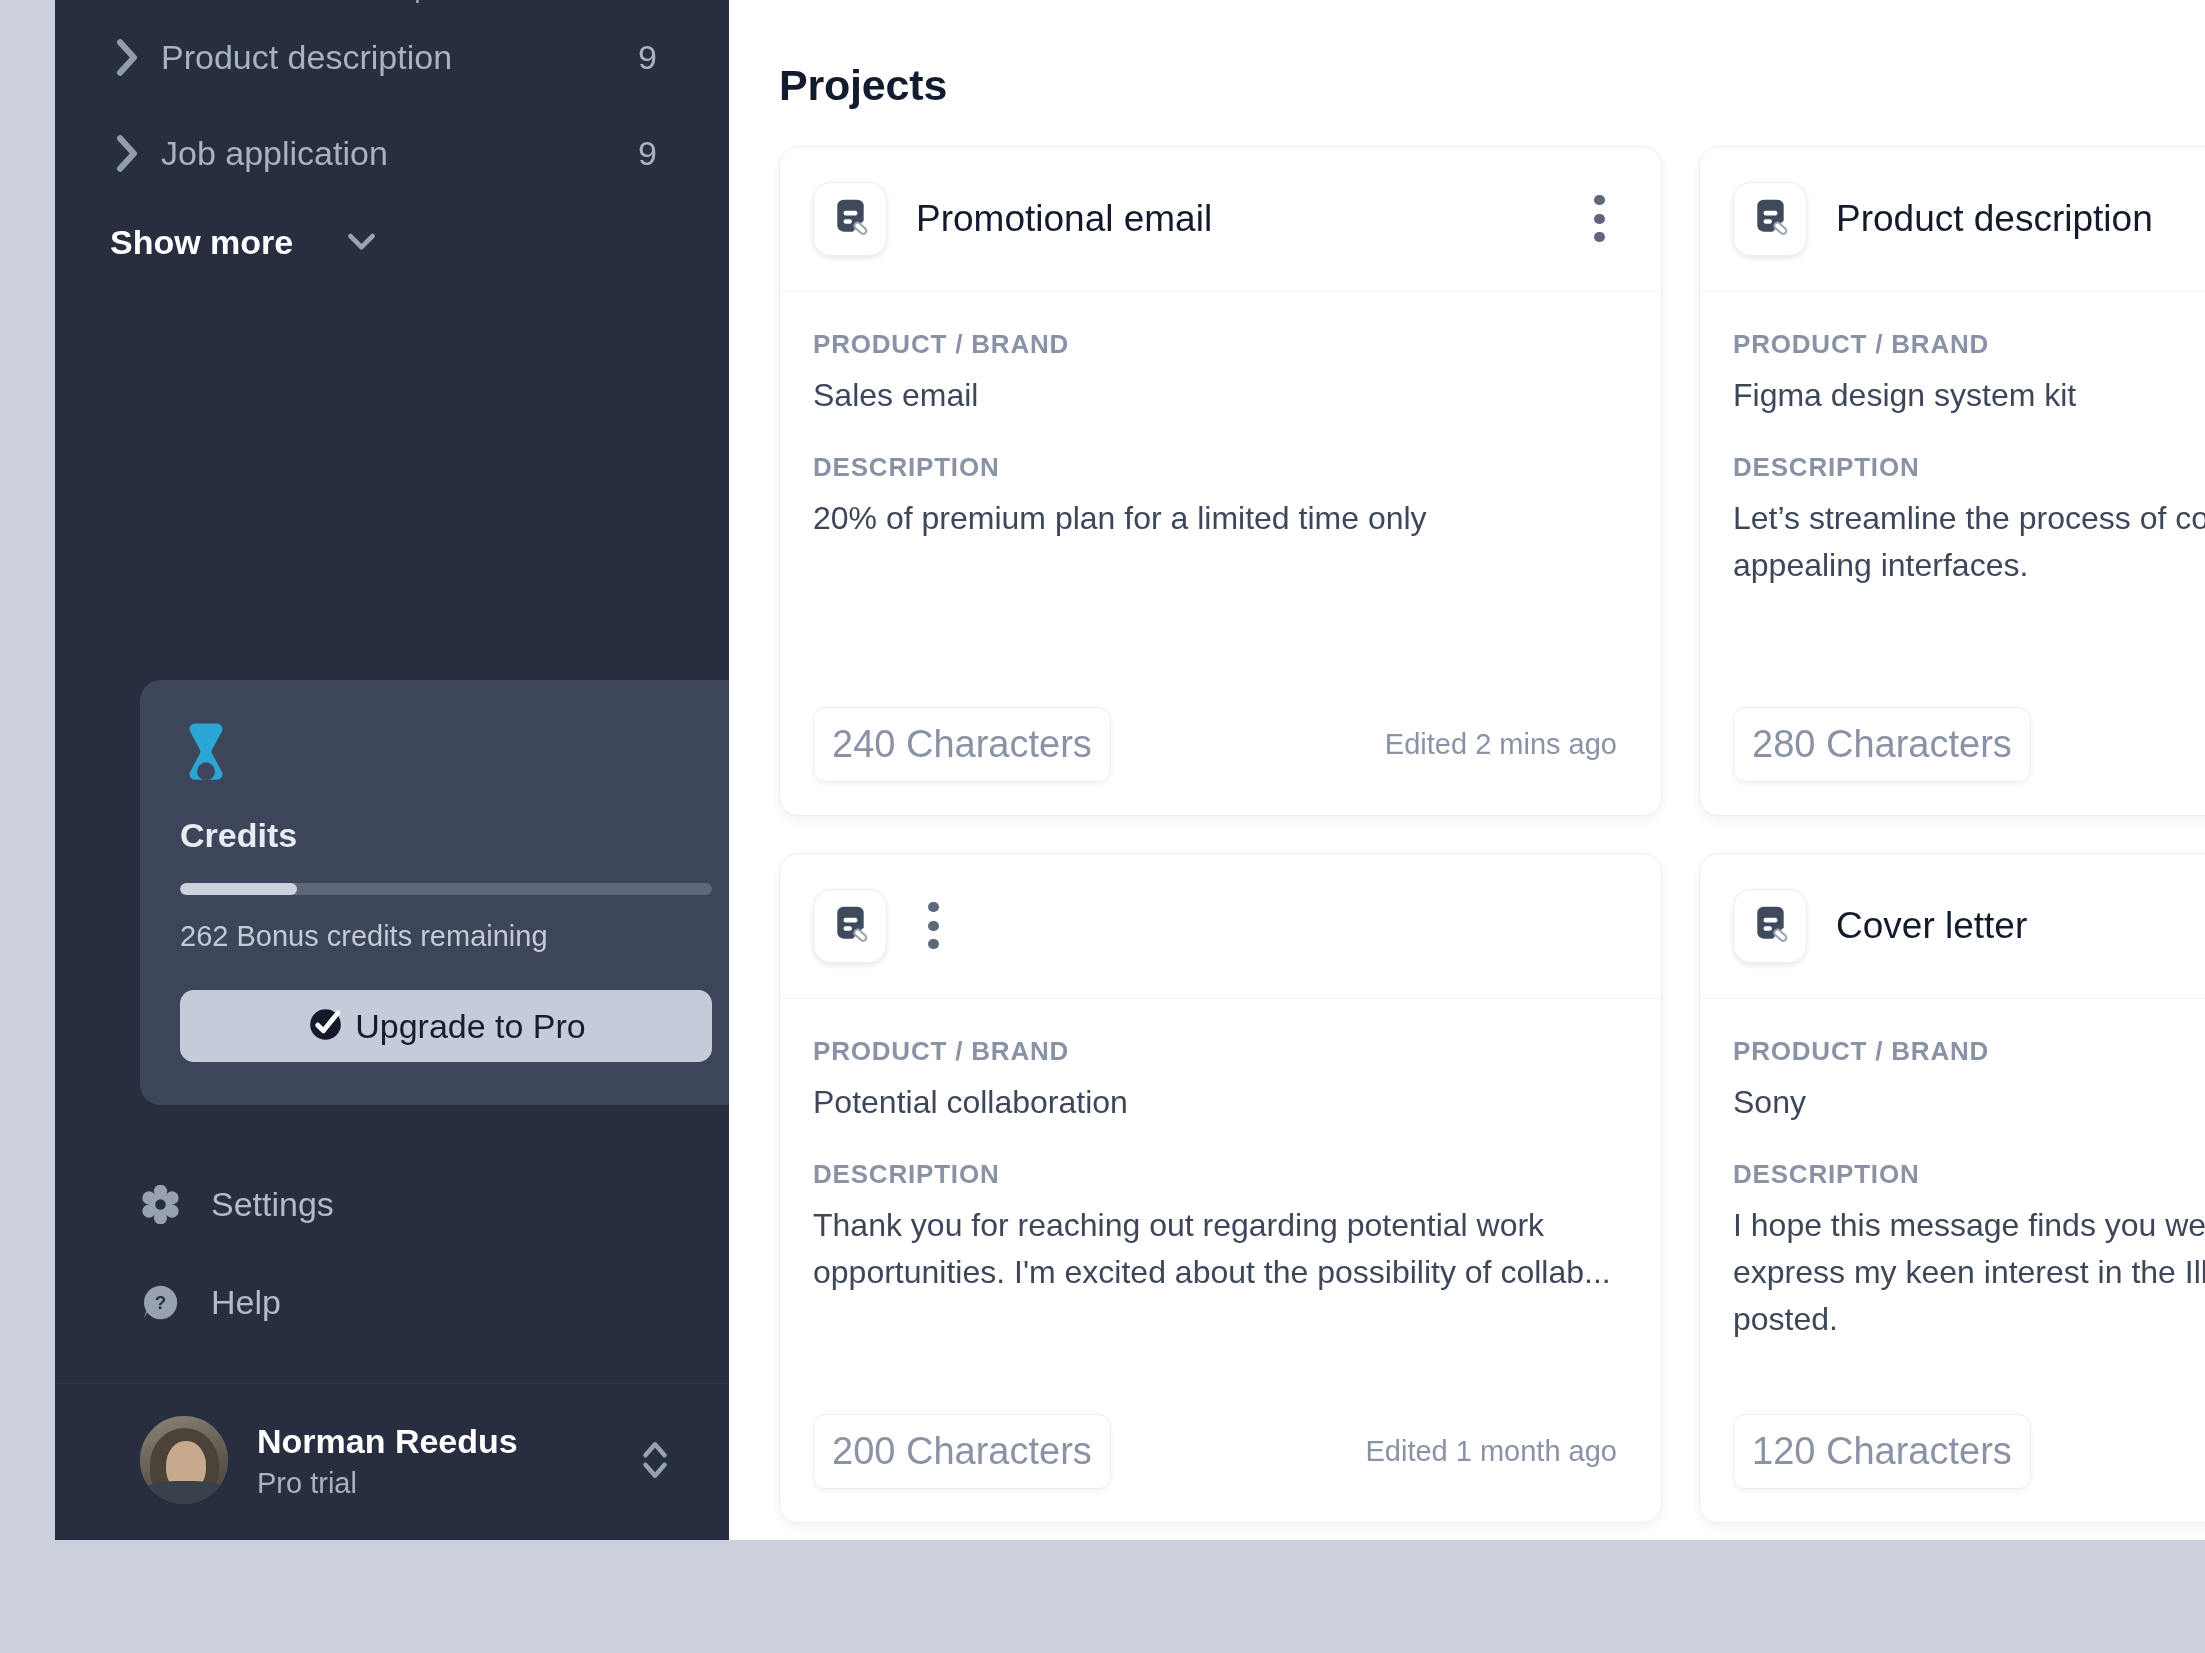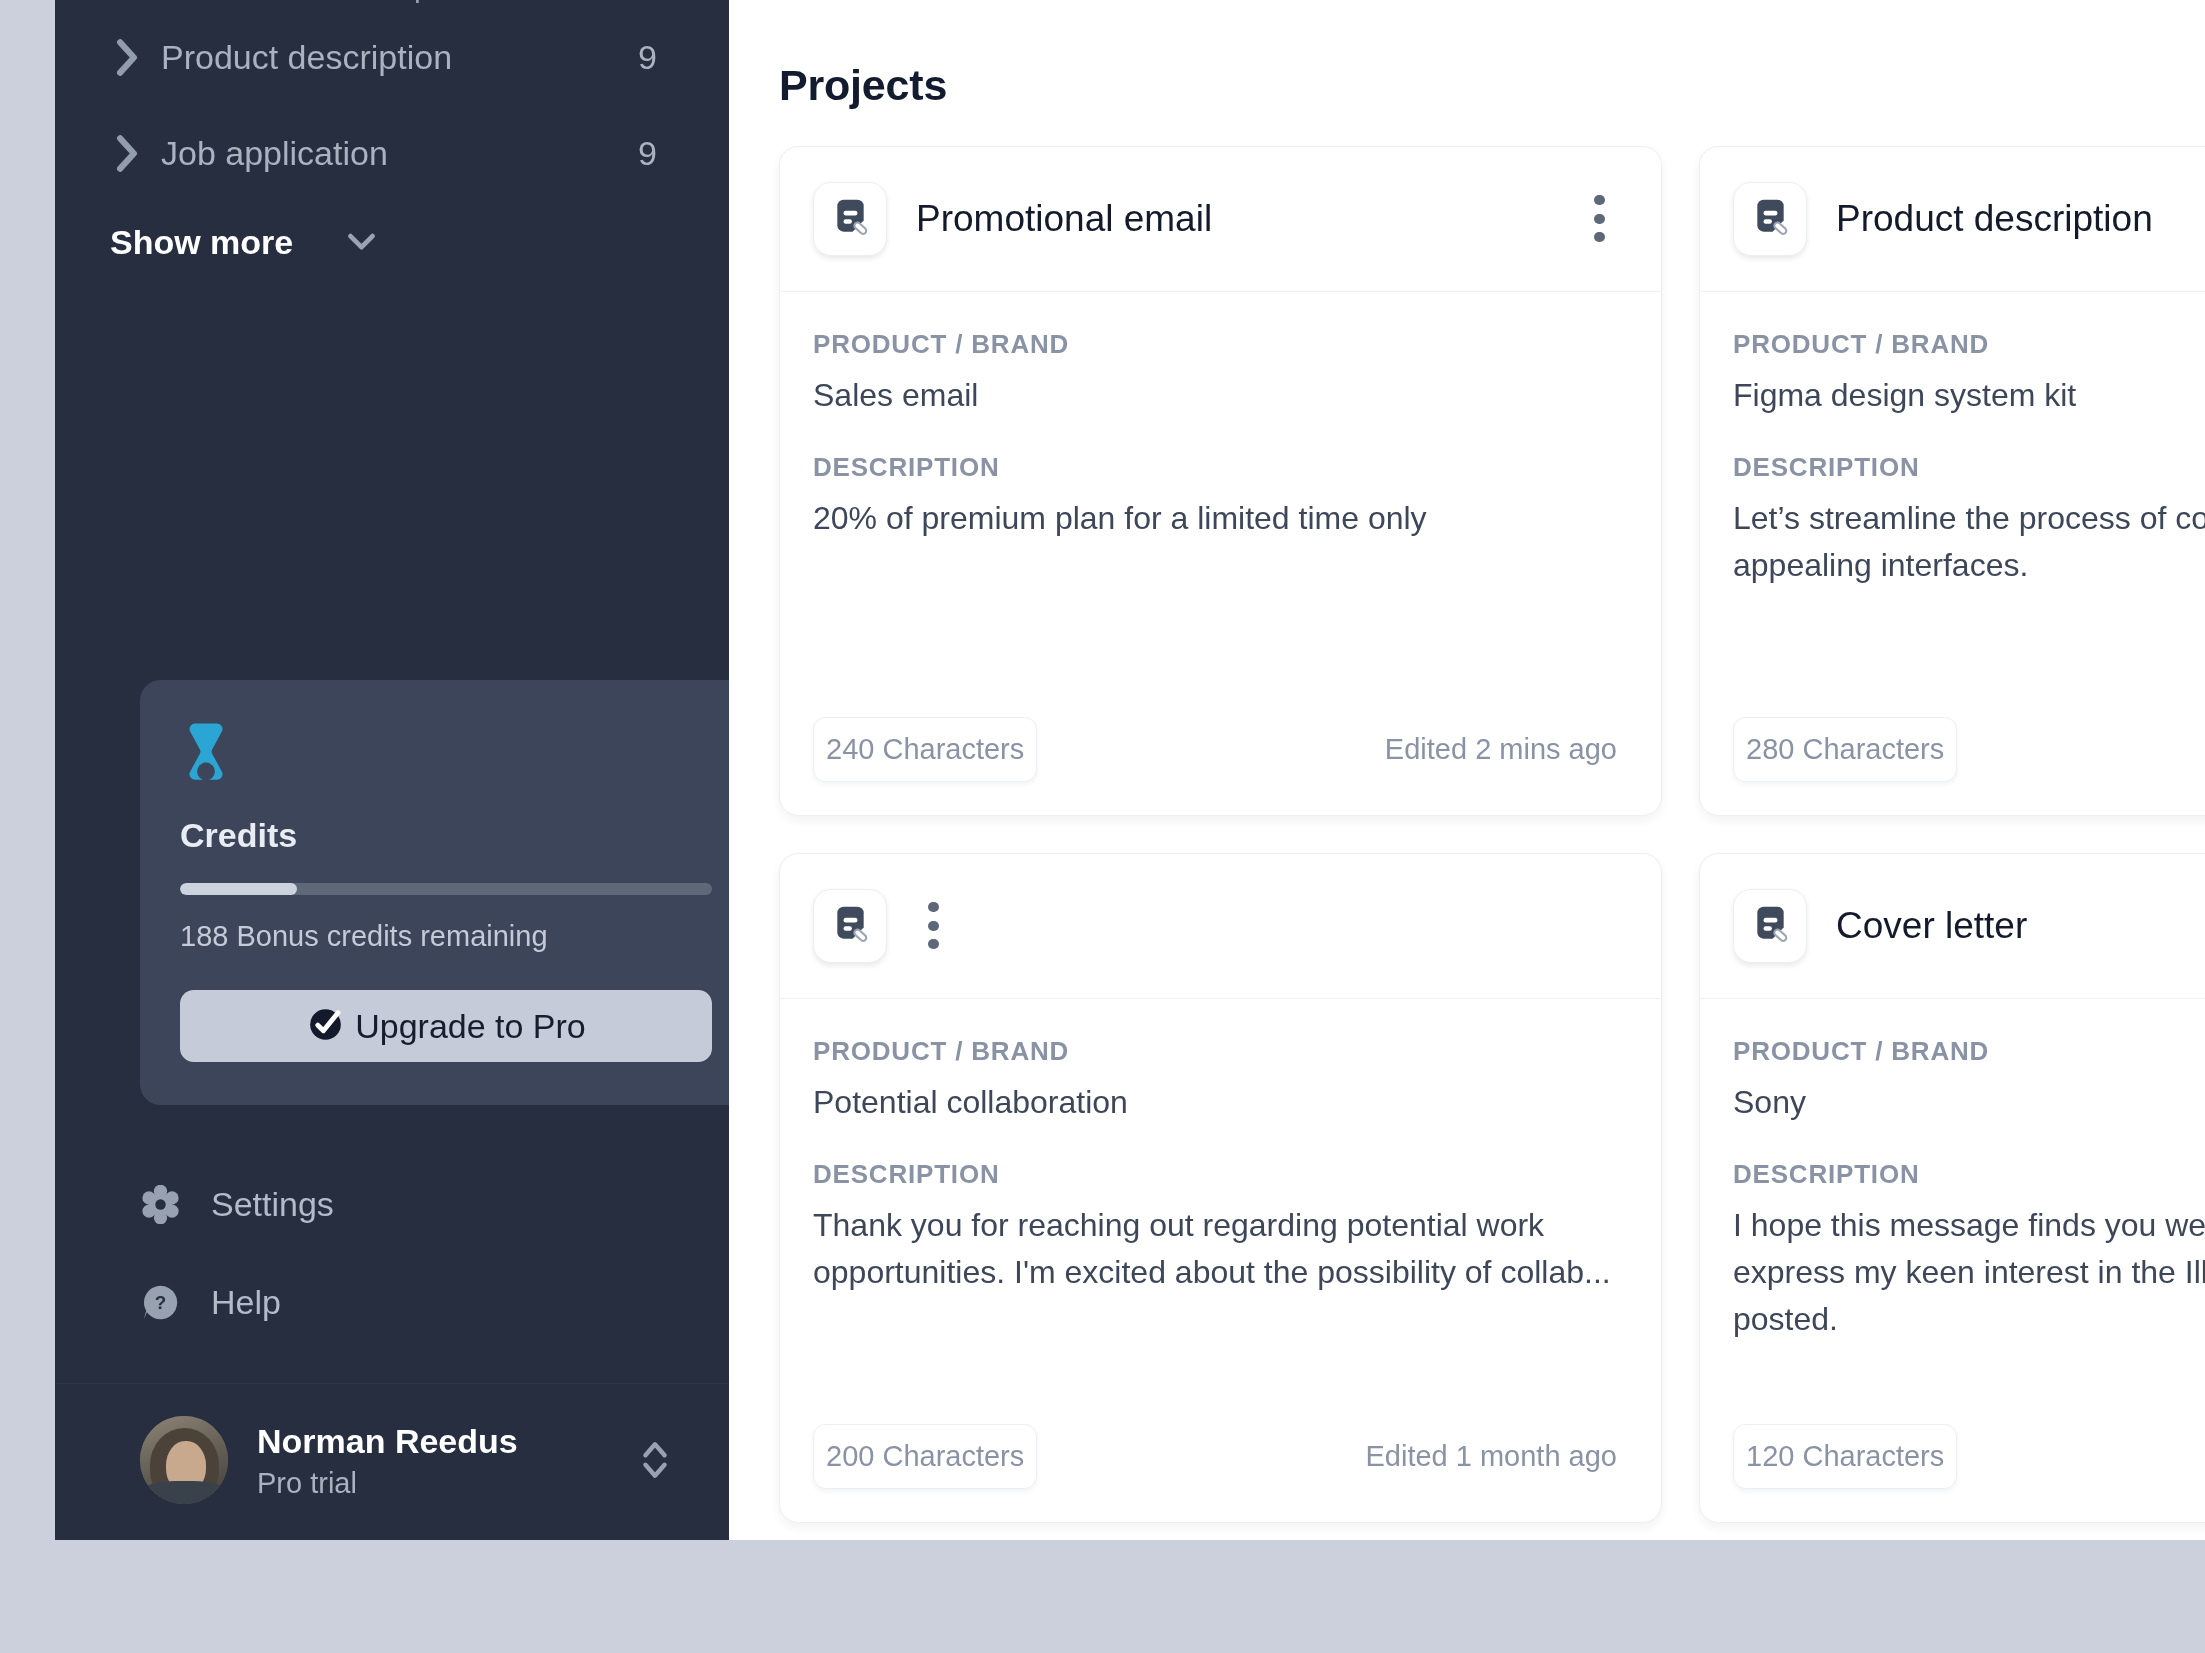--- a/index.html
+++ b/index.html
@@ -339,22 +339,22 @@
 
   .card-foot {
     display: flex;
     align-items: center;
     justify-content: space-between;
     padding: 0 33px 33px 33px;
   }
   .chip {
     border: 1.4px solid #eceef3;
     border-radius: 12.4px;
-    padding: 15px 12px;
-    font-size: 29px;
+    padding: 15px 18px;
+    font-size: 38px;
     color: #8a93a5;
     white-space: nowrap;
     box-shadow: 0 2.1px 4.1px rgba(28,38,60,.05);
   }
   .edited {
     font-size: 29px;
     color: #8a93a5;
     white-space: nowrap;
     padding-right: 11px;
   }
@@ -411,21 +411,21 @@
         <svg width="52" height="72" viewBox="0 0 76 104">
           <path d="M22 6 h32 a8 8 0 0 1 7 12 l-14 26 a6 6 0 0 0 0 6 l14 26 a8 8 0 0 1 -7 12 h-32
                    a8 8 0 0 1 -7 -12 l14 -26 a6 6 0 0 0 0 -6 l-14 -26 a8 8 0 0 1 7 -12 z" fill="#2ba6d4"></path>
           <circle cx="38" cy="76" r="13" fill="#3c4559"></circle>
         </svg>
       </div>
       <div class="credits-title">Credits</div>
       <div class="progress-track">
         <div class="progress-fill" style="width: 22%;"></div>
       </div>
-      <div class="credits-sub">188 Bonus credits remaining</div>
+      <div class="credits-sub">262 Bonus credits remaining</div>
       <button id="upgrade-button">
         <span>
           <svg width="39" height="39" viewBox="0 0 56 56">
             <circle cx="28" cy="28" r="22" fill="#121a2b"></circle>
             <path d="M17 29 L25 37 L46 11" fill="none" stroke="#ffffff" stroke-width="7" stroke-linecap="round" stroke-linejoin="round"></path>
           </svg>
         </span>
         <span class="up-label">Upgrade to Pro</span>
       </button>
     </section>

